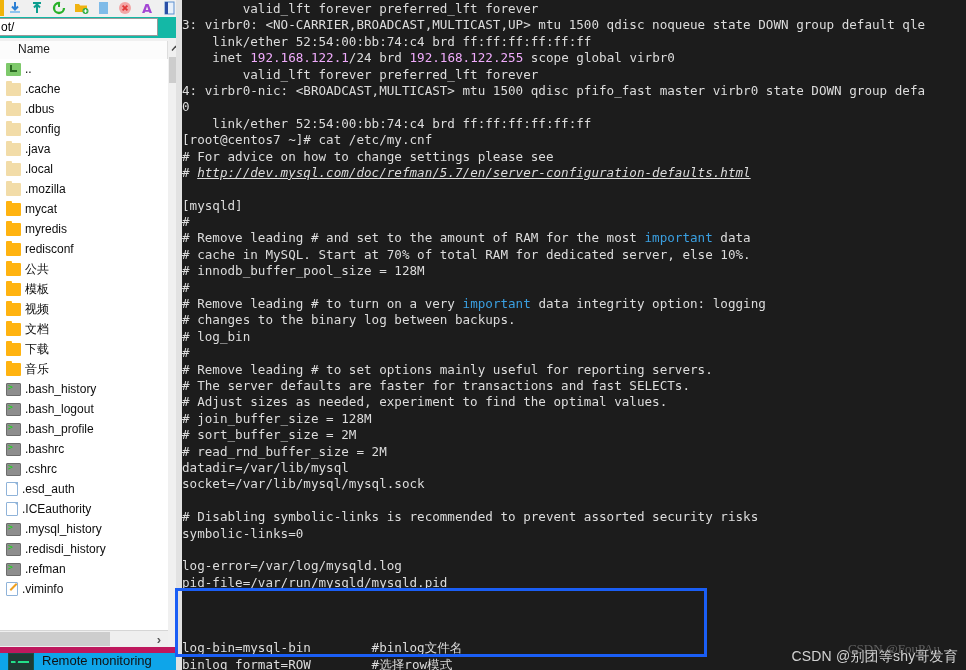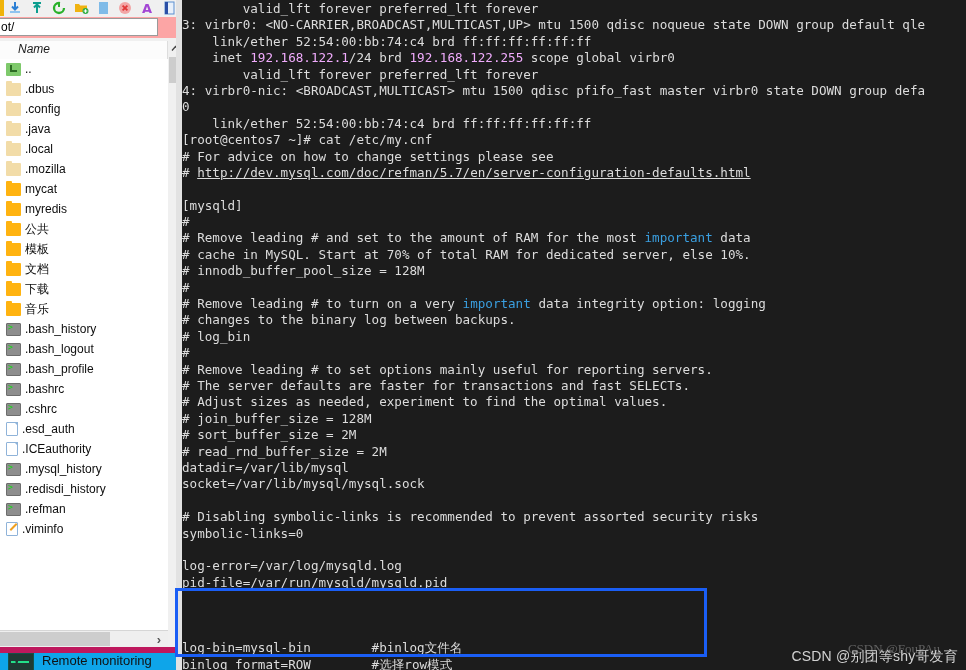--- a/index.html
+++ b/index.html
@@ -27,21 +27,21 @@
   #toolbar .tb-ico{
     width:22px;height:16px;display:flex;align-items:center;justify-content:center;
     flex:0 0 auto;cursor:pointer;position:relative;
   }
   #toolbar .tb-ico svg{display:block;}
   #tb-edge-left{width:4px;height:16px;background:#f0b30a;flex:0 0 auto;}
 
   
   #pathbar-wrap{
     position:absolute;left:0;top:17px;width:220px;height:21px;
-    background:#fca5a5;
+    background:#14b8a6;
   }
   #pathbar{
     position:absolute;left:-2px;top:1px;width:160px;height:18px;
     border:1px solid #9a9a9a;background:#ffffff;
     box-sizing:border-box;
     font-family:"Liberation Sans",sans-serif;font-size:12px;color:#000;
     line-height:16px;padding-left:2px;
     overflow:hidden;white-space:nowrap;
   }
   #path-ok{
@@ -50,21 +50,21 @@
     cursor:pointer;
   }
   #path-ok svg{display:block;}
 
   
   #list-header{
     position:absolute;left:0;top:41px;width:182px;height:18px;
     background:#fcfcfc;border-bottom:1px solid #d9d9d9;
   }
   #list-header .hdr-name{
-    position:absolute;left:18px;top:1px;font-size:12px;color:#1a1a1a;font-style:italic;
+    position:absolute;left:18px;top:1px;font-size:12px;color:#1a1a1a;
   }
 
   
   #list-scroll{
     position:absolute;right:0;top:41px;width:14px;height:589px;
     background:#f0f0f0;border-left:1px solid #dddddd;
   }
   #list-scroll .sb-up{
     position:absolute;left:0;top:0;width:14px;height:15px;
     display:flex;align-items:center;justify-content:center;cursor:pointer;
@@ -177,21 +177,21 @@
     position:absolute;left:0;top:0;width:784px;
     font-family:"DejaVu Sans Mono","Liberation Mono",monospace;
     font-size:12.6px;line-height:16.4px;
     color:#dcdcdc;
     white-space:pre;
     padding-top:1px;
   }
   #term-text .ln{display:block;height:16.4px;}
   .tok-magenta{color:#f0abfc;}
   .tok-blue{color:#3a9fe0;}
-  .tok-ul{text-decoration:underline;}
+  .tok-ul{text-decoration:underline;font-style:italic;}
 
   
   #highlight-box{
     position:absolute;left:175px;top:588px;width:532px;height:69px;
     border:3px solid #1a5ef5;
     box-sizing:border-box;
     pointer-events:none;
   }
 
   
@@ -285,20 +285,24 @@
     <div class="sb-thumb"></div>
   </div>
 
   <div id="file-list">
       <div class="frow">
         <span class="fico ico-up"></span>
         <span class="fname">..</span>
       </div>
       <div class="frow">
         <span class="fico ico-folder-pale"></span>
+        <span class="fname">.cache</span>
+      </div>
+      <div class="frow">
+        <span class="fico ico-folder-pale"></span>
         <span class="fname">.dbus</span>
       </div>
       <div class="frow">
         <span class="fico ico-folder-pale"></span>
         <span class="fname">.config</span>
       </div>
       <div class="frow">
         <span class="fico ico-folder-pale"></span>
         <span class="fname">.java</span>
       </div>
@@ -313,25 +317,33 @@
       <div class="frow">
         <span class="fico ico-folder"></span>
         <span class="fname">mycat</span>
       </div>
       <div class="frow">
         <span class="fico ico-folder"></span>
         <span class="fname">myredis</span>
       </div>
       <div class="frow">
         <span class="fico ico-folder"></span>
+        <span class="fname">redisconf</span>
+      </div>
+      <div class="frow">
+        <span class="fico ico-folder"></span>
         <span class="fname">公共</span>
       </div>
       <div class="frow">
         <span class="fico ico-folder"></span>
         <span class="fname">模板</span>
+      </div>
+      <div class="frow">
+        <span class="fico ico-folder"></span>
+        <span class="fname">视频</span>
       </div>
       <div class="frow">
         <span class="fico ico-folder"></span>
         <span class="fname">文档</span>
       </div>
       <div class="frow">
         <span class="fico ico-folder"></span>
         <span class="fname">下载</span>
       </div>
       <div class="frow">

